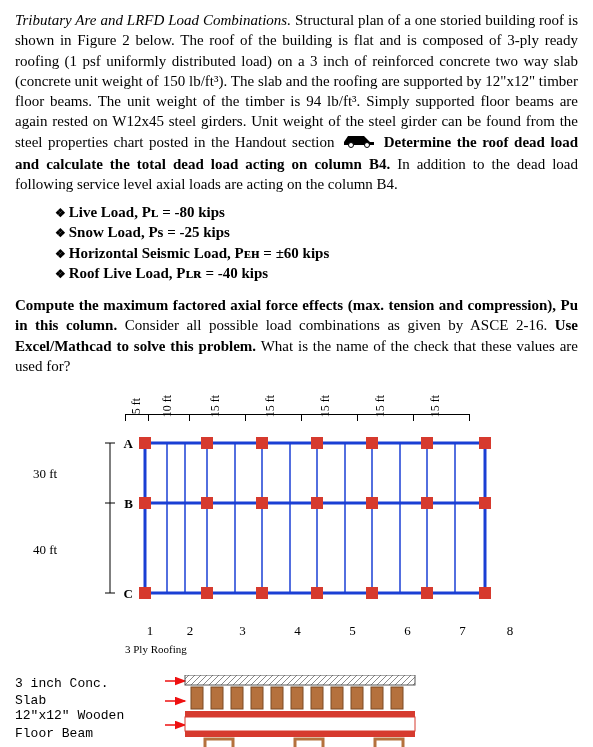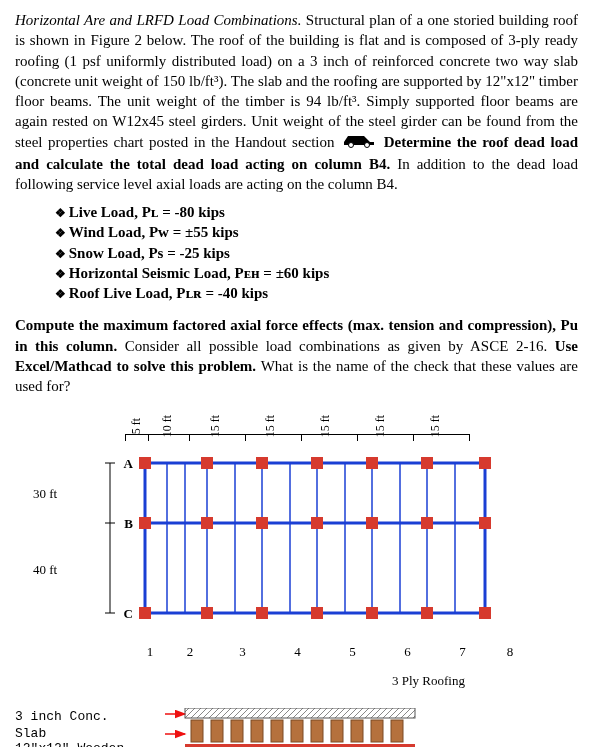--- a/index.html
+++ b/index.html
@@ -33,46 +33,45 @@
   .fig-wrap { margin-top: 8px; margin-left: 70px; }
   .spacing-row { display:flex; align-items:flex-end; margin-left:40px; }
   .sp-cell { width:44px; text-align:center; height:30px; position:relative;}
   .sp-cell span { position:absolute; bottom:0; left:50%; transform:translateX(-50%) rotate(-90deg); transform-origin:center; font-size:12px; white-space:nowrap;}
   .tick-row { display:flex; margin-left:40px;}
   .tick { width:44px; border-left:1px solid #000; height:6px; border-top:1px solid #000;}
   .tick:last-child{border-right:1px solid #000;}
   .vdim {position:absolute; font-size:13px;}
   .colnum-row{ display:flex; margin-left:40px; margin-top:4px;}
   .colnum{ width:44px; text-align:center; font-size:13px;}
-  .caption{text-align:right; font-size:13px; margin-top:12px;}
+  .caption{text-align:left; font-size:11px; margin-top:2px;}
   .section-wrap{margin-top:18px;}
   .lbl{font-size:13px;}
   .arrow-row{display:flex; align-items:center; margin-bottom:1px;font-family:Liberation Mono, monospace;}
   .arrow-label{width:130px; text-align:left;}
 </style>
 </head>
 <body>
 
 <div class="para">
-  <span class="italic">Horizontal Are and LRFD Load Combinations.</span>
+  <span class="italic">Tributary Are and LRFD Load Combinations.</span>
   <span>Structural plan of a one storied building roof is shown in Figure 2 below. The roof of the building is flat and is composed of 3-ply ready roofing (1 psf uniformly distributed load) on a 3 inch of reinforced concrete two way slab (concrete unit weight of 150 lb/ft³). The slab and the roofing are supported by 12"x12" timber floor beams. The unit weight of the timber is 94 lb/ft³. Simply supported floor beams are again rested on W12x45 steel girders. Unit weight of the steel girder can be found from the steel properties chart posted in the Handout section</span>
   <span class="car-icon">
     <svg width="34" height="16" viewBox="0 0 34 16">
       <path d="M2 10 L6 4 L22 4 L28 10 L32 10 L32 13 L2 13 Z" fill="#000"></path>
       <circle cx="9" cy="13" r="2.5" fill="#fff" stroke="#000"></circle>
       <circle cx="25" cy="13" r="2.5" fill="#fff" stroke="#000"></circle>
     </svg>
   </span>
   <span class="bold">Determine the roof dead load and calculate the total dead load acting on column B4.</span>
   <span>In addition to the dead load following service level axial loads are acting on the column B4.</span>
 </div>
 
 <ul class="loads">
   <li>Live Load, Pʟ = -80 kips</li>
-  <li>Wind Load, Pw = ±55 kips</li>
   <li>Snow Load, Ps = -25 kips</li>
   <li>Horizontal Seismic Load, Pᴇʜ = ±60 kips</li>
   <li>Roof Live Load, Pʟʀ = -40 kips</li>
 </ul>
 
 <div class="para">
   <span class="bold">Compute the maximum factored axial force effects (max. tension and compression), Pu in this column.</span>
   <span>Consider all possible load combinations as given by ASCE 2-16.</span>
   <span class="bold">Use Excel/Mathcad to solve this problem.</span>
   <span>What is the name of the check that these values are used for?</span>

